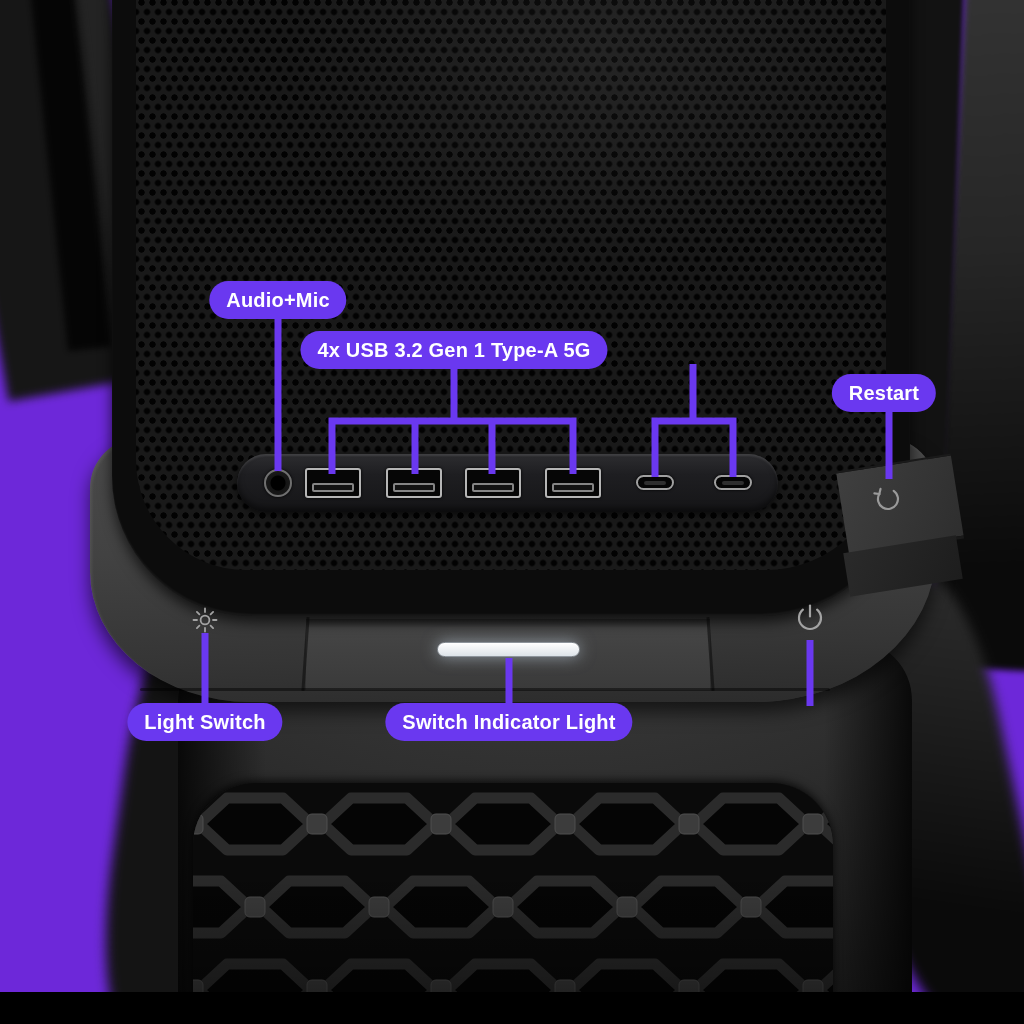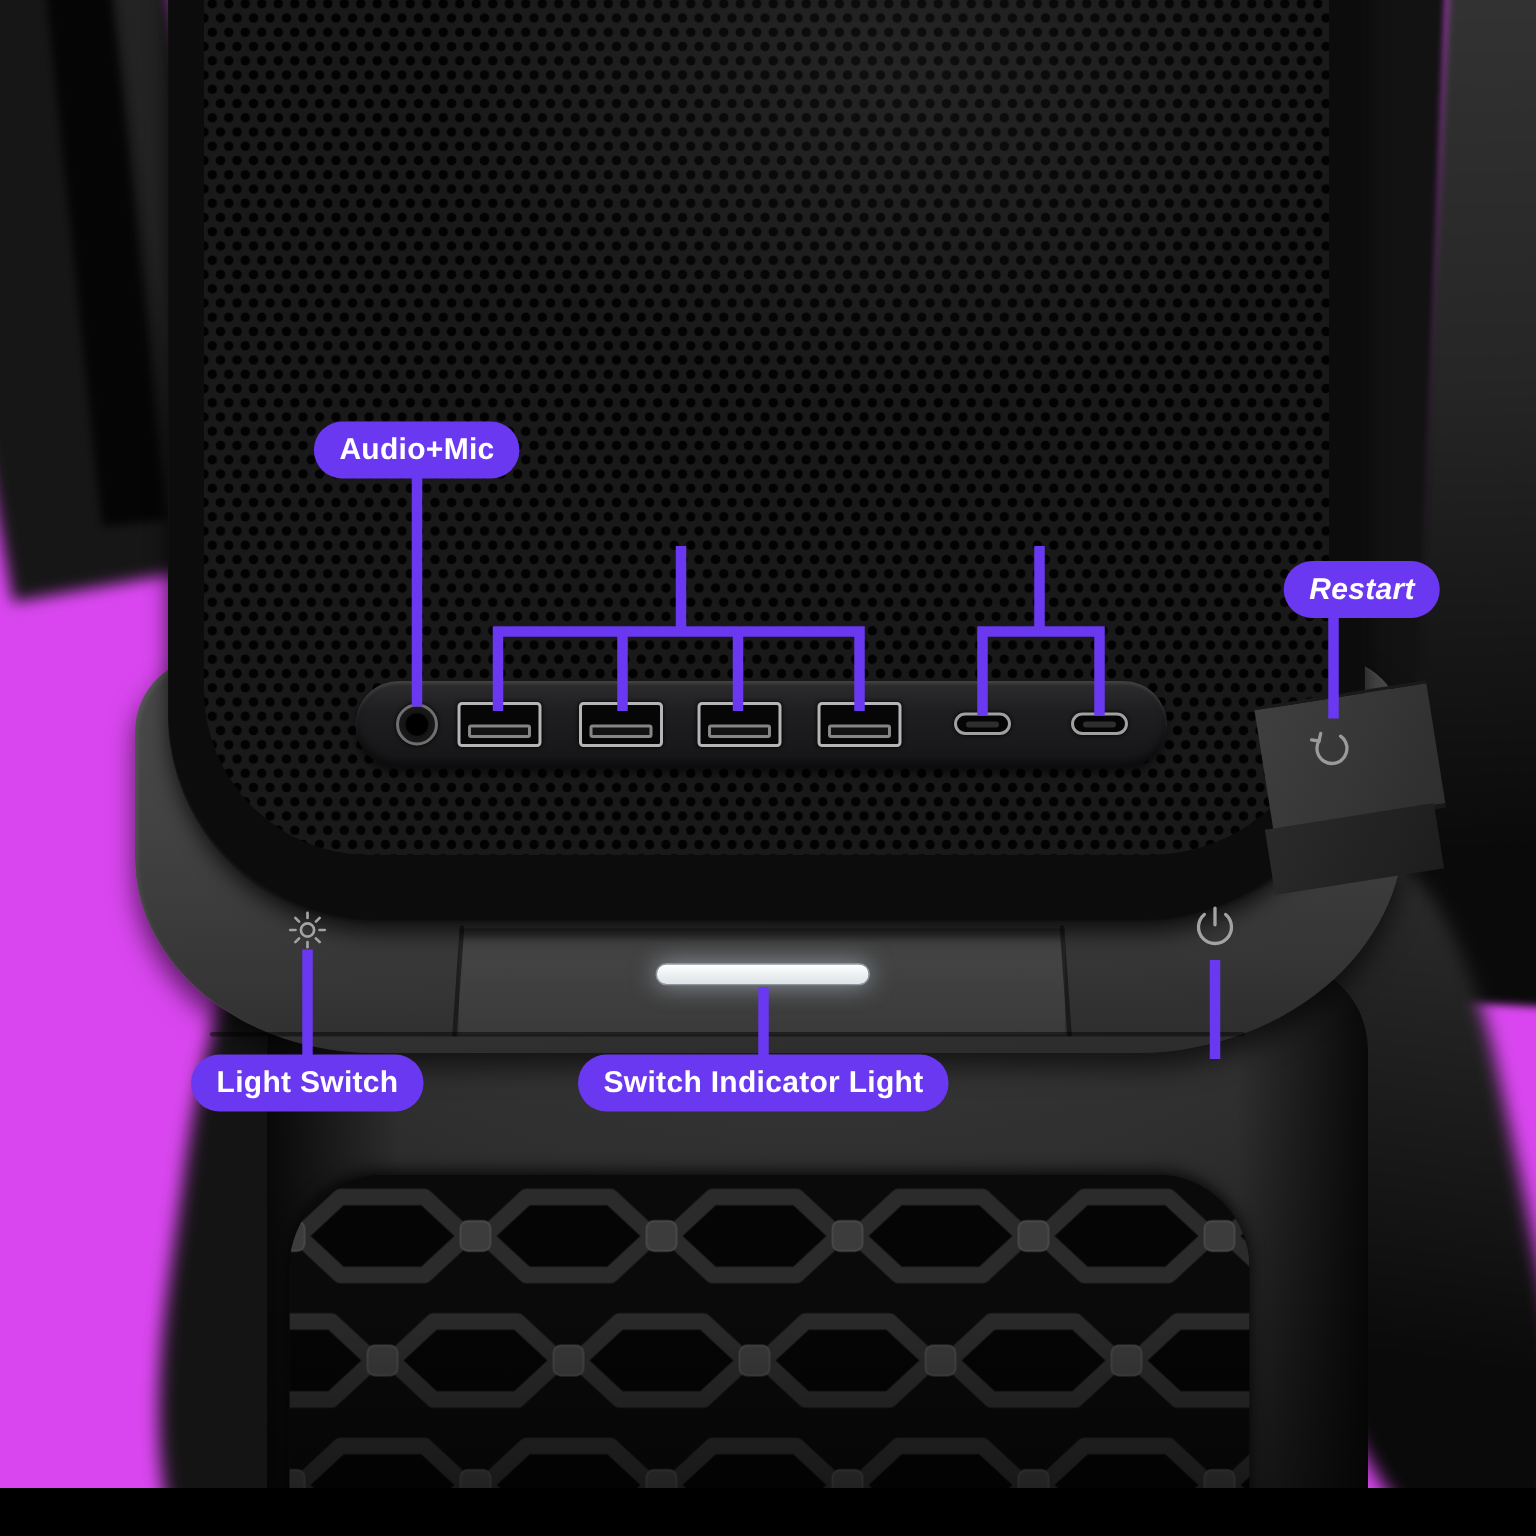--- a/index.html
+++ b/index.html
@@ -1,16 +1,16 @@
 <!DOCTYPE html>
 <html><head>
 <meta charset="utf-8">
 <style>
   html,body{margin:0;padding:0;background:#000;}
-  .stage{position:relative;width:1024px;height:992px;background:#d946ef;overflow:hidden;
+  .stage{position:relative;width:1024px;height:992px;background:#6d28d9;overflow:hidden;
          font-family:"Liberation Sans", sans-serif;}
   .stage *{position:absolute;box-sizing:border-box;}
 
   
   .bgA{left:-30px;top:-40px;width:170px;height:430px;background:#161616;transform:rotate(-10deg);filter:blur(5px);z-index:1;}
   .bgB{left:48px;top:-30px;width:44px;height:380px;background:#050505;transform:rotate(-6deg);filter:blur(3px);z-index:1;}
   .bgC{left:96px;top:-20px;width:30px;height:330px;background:#232323;transform:rotate(-7deg);filter:blur(4px);z-index:1;}
   .bgD{left:948px;top:-30px;width:130px;height:700px;background:linear-gradient(175deg,#343434 0%,#262626 40%,#0a0a0a 85%);transform:rotate(3deg);filter:blur(3px);z-index:1;}
   .bgE{left:896px;top:-40px;width:58px;height:620px;background:#121212;transform:rotate(2deg);filter:blur(2px);z-index:1;}
   .bgF{left:856px;top:570px;width:160px;height:470px;background:linear-gradient(200deg,#2e2e2e,#0a0a0a 70%);transform:rotate(-12deg);border-radius:60% 40% 40% 60%;filter:blur(6px);z-index:1;}
@@ -206,17 +206,18 @@
       <path d="M693,364 L693,421"></path>
       <path d="M655,477 L655,421 L733,421 L733,477"></path>
       <path d="M889,407 L889,479"></path>
       <path d="M205,633 L205,707"></path>
       <path d="M509,658 L509,707"></path>
       <path d="M810,640 L810,706"></path>
     </g>
   </svg>
 
   <div class="pill" style="left: 278px; top: 281px; background: rgb(106, 56, 240);">Audio+Mic</div>
-  <div class="pill" style="left: 908px; top: 374px; background: rgb(106, 56, 240); font-style: italic;">Restart</div>
+  <div class="pill" style="left: 454px; top: 331px; background: rgb(106, 56, 240);">4x USB 3.2 Gen 1 Type-A 5G</div>
+  <div class="pill" style="left: 884px; top: 374px; background: rgb(106, 56, 240);">Restart</div>
   <div class="pill" style="left: 205px; top: 703px; background: rgb(106, 56, 240);">Light Switch</div>
   <div class="pill" style="left: 509px; top: 703px; background: rgb(106, 56, 240);">Switch Indicator Light</div>
 
 </div>
 
 </body></html>

